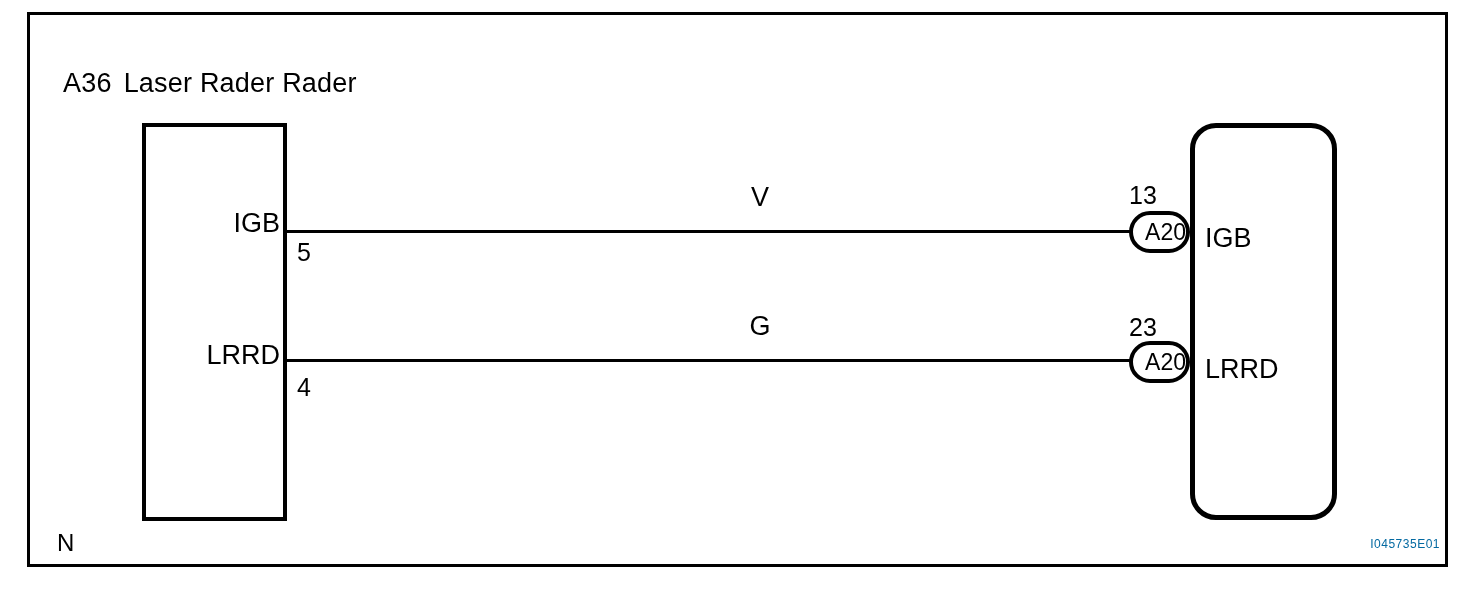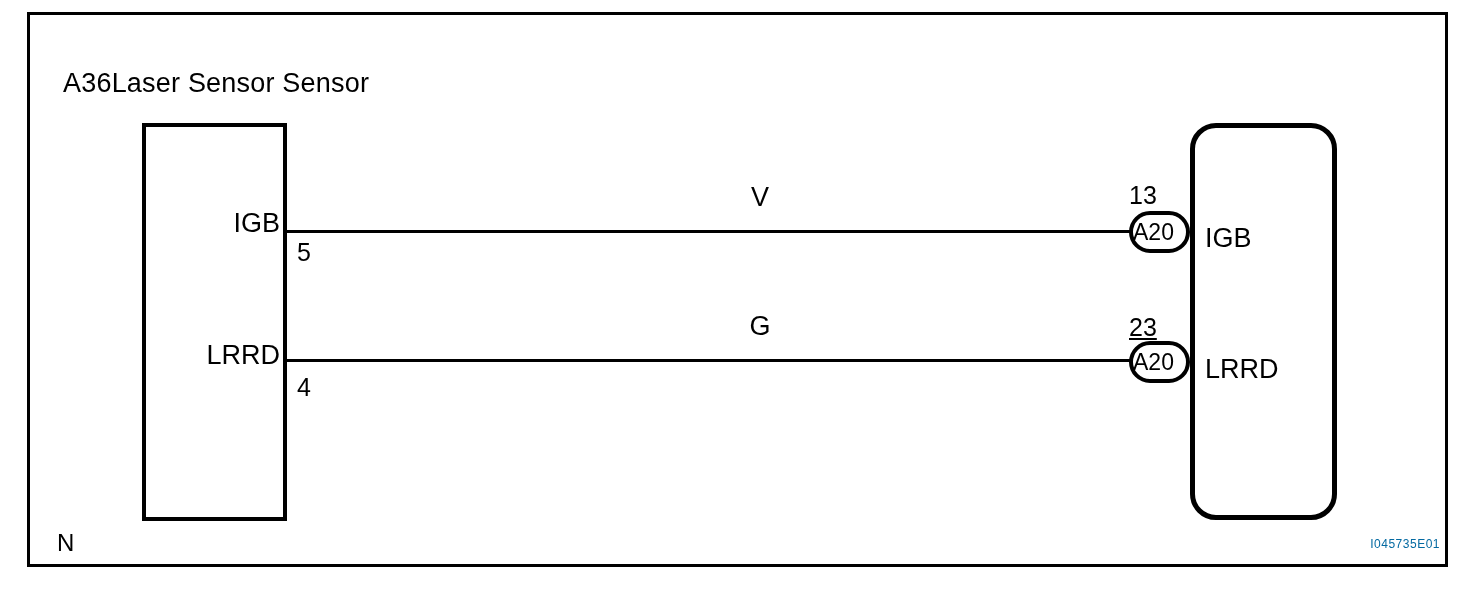--- a/index.html
+++ b/index.html
@@ -17,21 +17,21 @@
   }
   .abs { position: absolute; line-height: 1; white-space: nowrap; }
 
   .outer-border {
     left: 27px; top: 12px;
     width: 1421px; height: 555px;
     border: 3px solid #000000;
   }
 
   .title { font-size: 27px; letter-spacing: 0.2px; }
-  .title-left { left: 63px; top: 70px; display: flex; }
+  .title-left { left: 63px; top: 70px; display: flex; gap: 12px; }
 
   .left-box {
     left: 142px; top: 123px;
     width: 145px; height: 398px;
     border: 4px solid #000000;
     background: #ffffff;
   }
 
   .ecu-box {
     left: 1190px; top: 123px;
@@ -67,21 +67,21 @@
     font-size: 25px;
   }
   .conn-oval {
     left: 1129px;
     width: 61px; height: 42px;
     border: 4px solid #000000;
     border-radius: 22px;
     background: #ffffff;
     display: flex;
     align-items: center;
-    justify-content: flex-start;
+    justify-content: flex-end;
     font-size: 23px;
     z-index: 2;
   }
   .pin-label-ecu { font-size: 27px; left: 1205px; }
 
   .corner-label { left: 57px; top: 531px; font-size: 24px; }
   .figure-id {
     right: 32px; top: 538px;
     font-size: 12px;
     color: #0369a1;
@@ -90,41 +90,41 @@
 </style>
 </head>
 <body>
 
 <div class="stage">
 
   <div class="abs outer-border"></div>
 
   <div class="abs title title-left">
     <span>A36</span>
-    <span>Laser Sensor Sensor</span>
+    <span>Laser Rader Rader</span>
   </div>
 
   <div class="abs left-box"></div>
   <div class="abs ecu-box"></div>
 
   <div class="abs wire" style="top:230px;"></div>
   <div class="abs pin-label-left" style="top:210px;">IGB</div>
   <div class="abs pin-num-left" style="top:240px;">5</div>
   <div class="abs wire-label" style="top:184px;">V</div>
   <div class="abs conn-num" style="top:183px;">13</div>
   <div class="abs conn-oval" style="top:211px;">
     <span>A20</span>
   </div>
   <div class="abs pin-label-ecu" style="top:225px;">IGB</div>
 
   <div class="abs wire" style="top:359px;"></div>
   <div class="abs pin-label-left" style="top:342px;">LRRD</div>
   <div class="abs pin-num-left" style="top:375px;">4</div>
   <div class="abs wire-label" style="top:313px;">G</div>
-  <div class="abs conn-num" style="top:315px;text-decoration:underline;">23</div>
+  <div class="abs conn-num" style="top:315px;">23</div>
   <div class="abs conn-oval" style="top:341px;">
     <span>A20</span>
   </div>
   <div class="abs pin-label-ecu" style="top:356px;">LRRD</div>
 
   <div class="abs corner-label">N</div>
   <div class="abs figure-id">I045735E01</div>
 
 </div>
 

